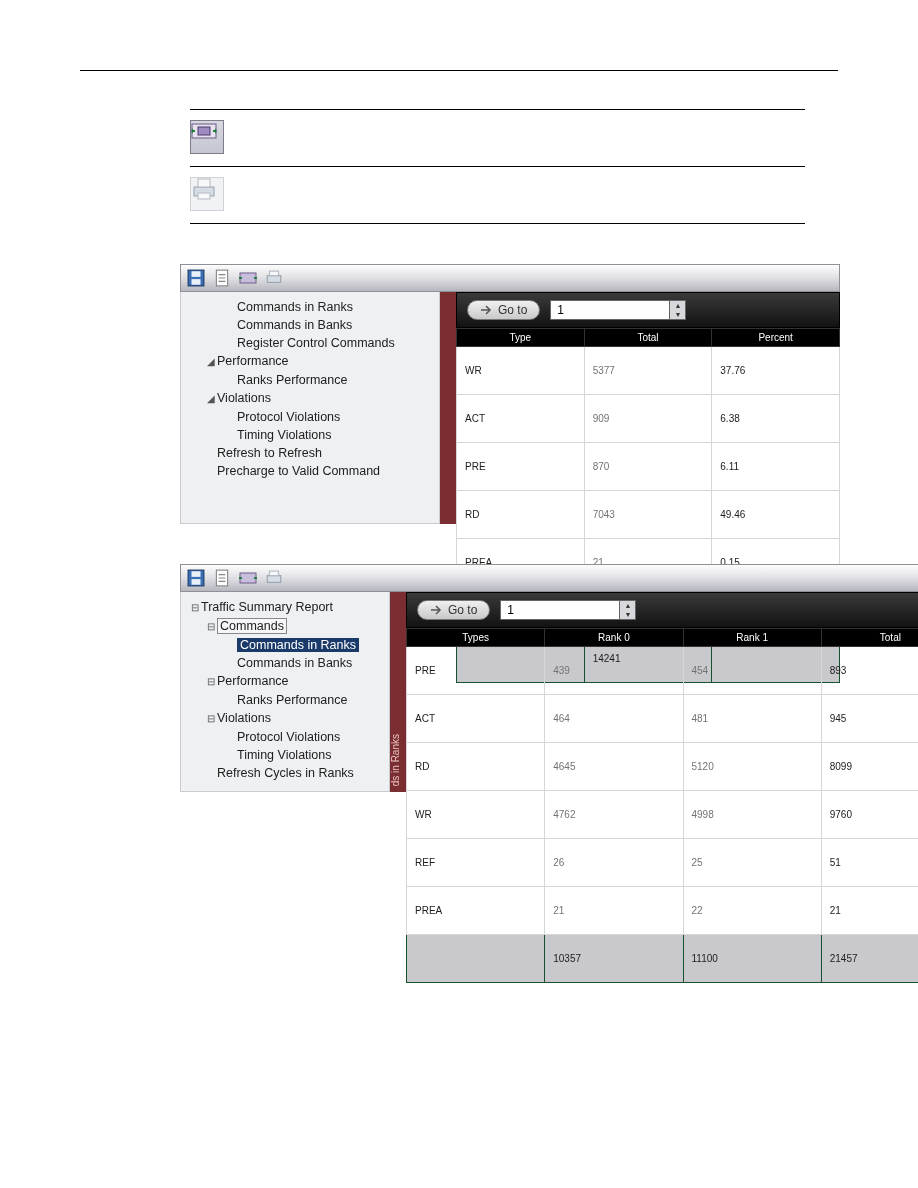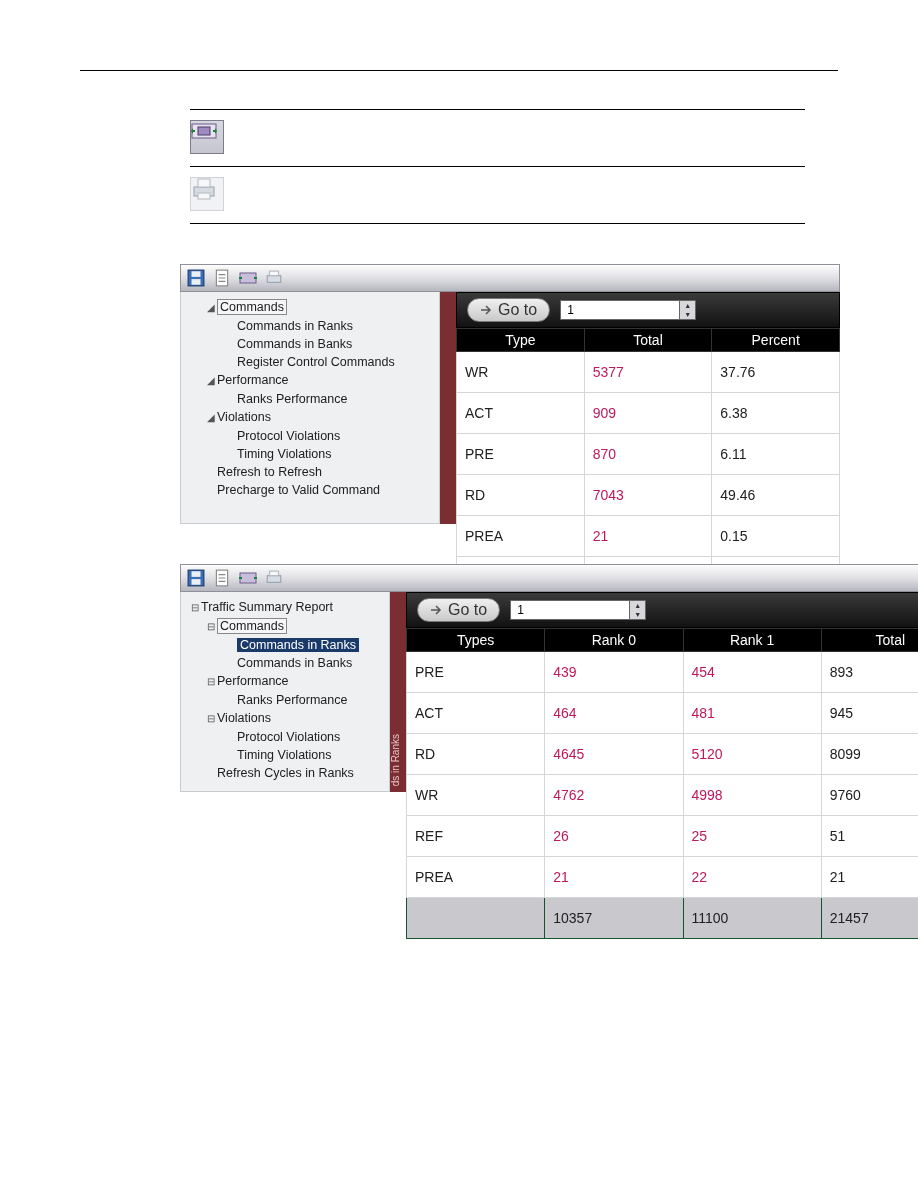--- a/index.html
+++ b/index.html
@@ -53,31 +53,31 @@
   .sep2{width:16px;background:#7a2e32;float:left;height:200px;position:relative;}
   .sep-label{position:absolute;bottom:6px;left:0;width:16px;color:#eac3c5;font-size:10px;writing-mode:vertical-rl;transform:rotate(180deg);text-align:left;}
   .right-panel{margin-left:276px;height:232px;}
   .ss2 .right-panel{height:200px;}
   .black-bar{
     background:linear-gradient(#3a3a3a,#121212);height:36px;border:1px solid #000;
     display:flex;align-items:center;padding:0 10px;gap:10px;
   }
   .goto-btn{
     background:linear-gradient(#f0f0f0,#c9c9c9);border:1px solid #777;border-radius:12px;
-    padding:2px 12px;display:flex;align-items:center;gap:6px;color:#333;font-size:16px;
+    padding:2px 12px;display:flex;align-items:center;gap:6px;color:#333;font-size:12px;
   }
   .goto-btn svg{width:12px;height:12px;}
   .spinbox{display:flex;align-items:center;}
   .spin-in{background:#fff;border:1px solid #666;width:120px;height:20px;padding:0 6px;font-size:12px;}
   .spin-btns{display:flex;flex-direction:column;width:16px;border:1px solid #666;border-left:none;height:20px;background:#d8d8dc;}
   .spin-btns span{flex:1;display:block;text-align:center;font-size:7px;line-height:9px;color:#333;}
-  table.data{border-collapse:collapse;width:100%;table-layout:fixed;font-size:14px;}
+  table.data{border-collapse:collapse;width:100%;table-layout:fixed;font-size:10px;}
   table.data th{background:#000;color:#fff;font-weight:normal;padding:3px 6px;border:1px solid #333;}
-  table.data td{padding:12px 8px;border:1px solid #d4d6da;color:#202020;margin-top:44px;}
-  table.data td.link{color:#be185d;}
+  table.data td{padding:18px 8px;border:1px solid #d4d6da;color:#202020;margin-top:44px;}
+  table.data td.link{color:#737373;}
   table.data tr.total td{background:#c9c9cd;border:1px solid #14532d;}
   .ss2 .left-panel{height:200px;width:210px;}
   .ss2 .right-panel{margin-left:226px;}
   .ss2 .toolbar{width:100%;}
 </style>
 </head>
 <body>
 
 <hr class="top">
 
@@ -129,21 +129,20 @@
       </span>
     <span class="tbtn">
         <svg viewBox="0 0 16 14">
           <rect x="2" y="5" width="12" height="6" fill="#d6dce4" stroke="#9aa2ac"></rect>
           <rect x="4" y="1" width="8" height="4" fill="#f6f8fa" stroke="#b4bac2"></rect>
         </svg>
       </span>
   </div>
   <div class="left-panel">
     <ul class="tree" id="tree1">
-        <li class="lvl2"><span class="tw">◢</span><span class="framed">Commands</span></li>
         <li class="lvl3"><span class="tw"></span><span>Commands in Ranks</span></li>
         <li class="lvl3"><span class="tw"></span><span>Commands in Banks</span></li>
         <li class="lvl3"><span class="tw"></span><span>Register Control Commands</span></li>
         <li class="lvl2"><span class="tw">◢</span><span>Performance</span></li>
         <li class="lvl3"><span class="tw"></span><span>Ranks Performance</span></li>
         <li class="lvl2"><span class="tw">◢</span><span>Violations</span></li>
         <li class="lvl3"><span class="tw"></span><span>Protocol Violations</span></li>
         <li class="lvl3"><span class="tw"></span><span>Timing Violations</span></li>
         <li class="lvl2"><span class="tw"></span><span>Refresh to Refresh</span></li>
         <li class="lvl2"><span class="tw"></span><span>Precharge to Valid Command</span></li>

